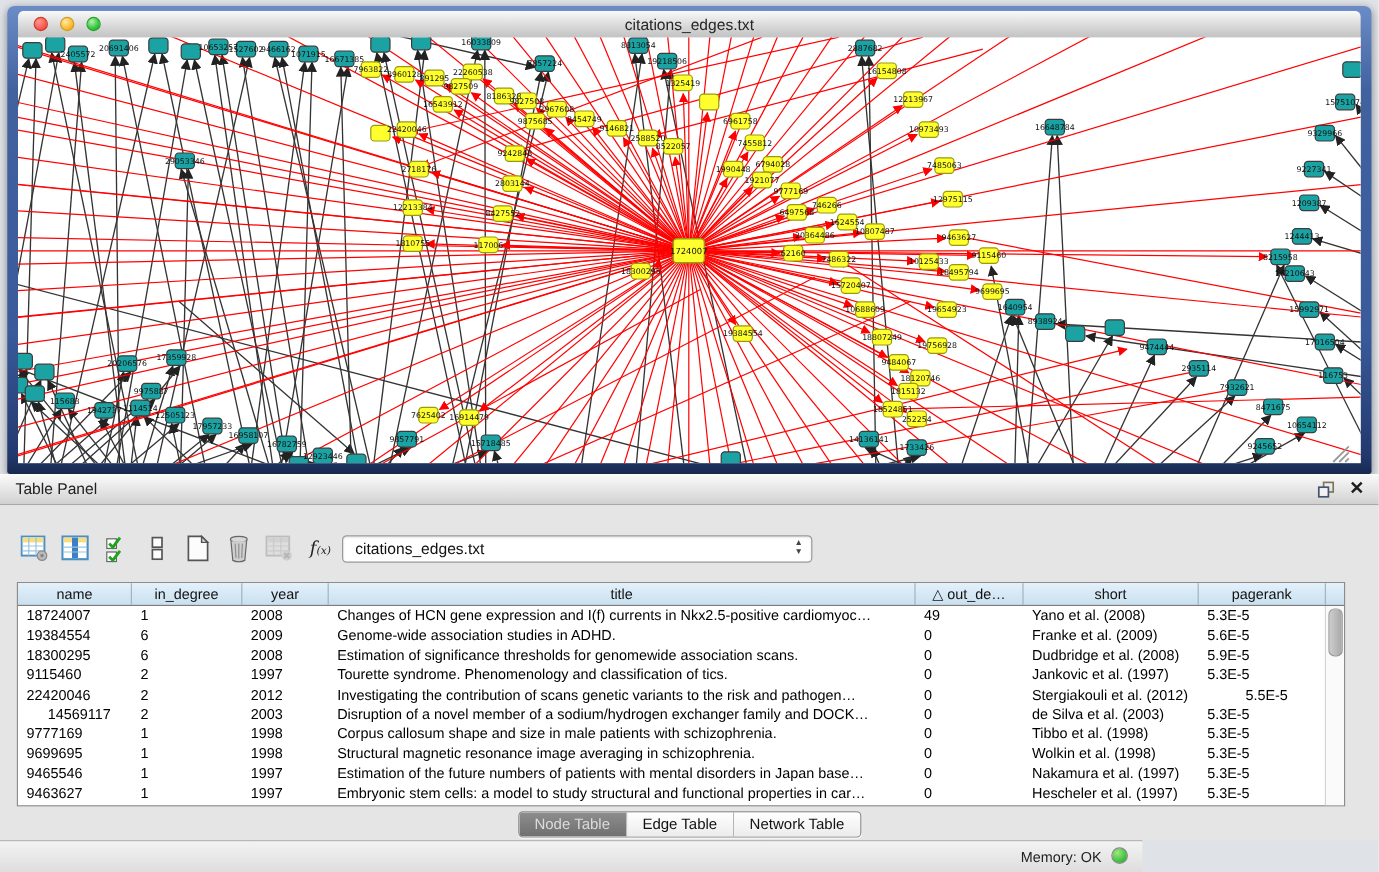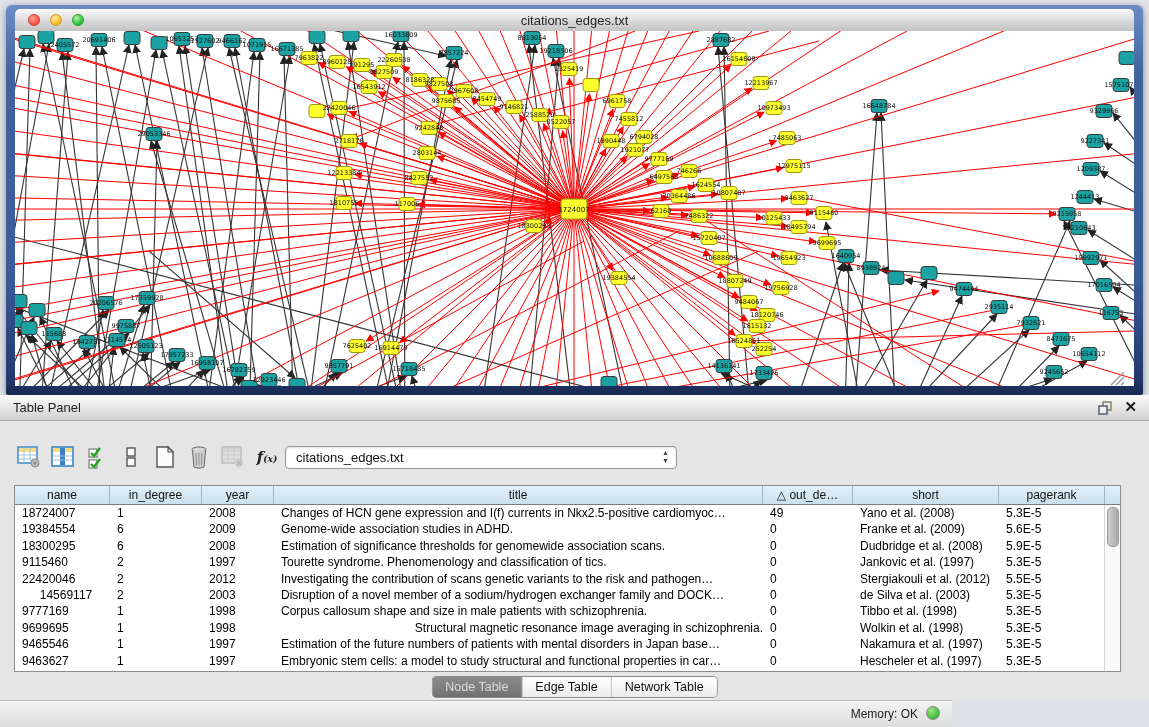--- a/index.html
+++ b/index.html
@@ -23,21 +23,21 @@
   .tp-header{position:absolute;left:0;top:395px;width:1149px;height:26px;
     background:linear-gradient(#fbfbfb,#dcdcdc 75%,#cfcfcf);border-bottom:1px solid #a8a8a8;box-sizing:border-box;}
   .tp-title{position:absolute;left:13px;top:5px;font-size:13px;color:#222;}
   .tp-float{position:absolute;right:36px;top:5px;width:16px;height:16px;cursor:pointer;}
   .tp-close{position:absolute;right:12px;top:3px;font-size:15px;font-weight:bold;color:#1d1d1d;cursor:pointer;}
   .tp-body{position:absolute;left:0;top:421px;width:1149px;height:279px;background:#e5e5e5;}
 
   .toolbar{position:absolute;left:16px;top:21px;height:30px;display:flex;align-items:center;}
   .tb-icon{width:26px;height:26px;margin-right:8px;display:flex;align-items:center;justify-content:center;cursor:pointer;}
   .tb-icon.disabled{opacity:.55;cursor:default;}
-  .fx{font-family:"DejaVu Serif",serif;font-style:italic;font-weight:bold;font-size:15px;color:#222;}
+  .fx{font-family:"DejaVu Serif",serif;font-style:italic;font-weight:normal;font-size:15px;color:#222;}
   .fx small{font-size:9px;}
   .combo{position:absolute;left:285px;top:25px;width:392px;height:23px;background:#fff;border:1px solid #989898;
     border-radius:4px;box-sizing:border-box;box-shadow:inset 0 1px 2px rgba(0,0,0,.12);cursor:pointer;}
   .combo .val{position:absolute;left:10px;top:3px;font-size:13px;color:#111;}
   .combo .step{position:absolute;right:7px;top:2px;font-size:7px;line-height:8px;color:#444;text-align:center;}
 
   .tbl{position:absolute;left:14px;top:64px;width:1107px;height:187px;background:#fff;border:1px solid #8d8d8d;box-sizing:border-box;}
   .thead{display:flex;height:19px;background:linear-gradient(#e3f1fb,#c9e0ef);border-bottom:1px solid #7c7c7c;box-sizing:border-box;}
   .th{font-size:12px;color:#111;text-align:center;line-height:18px;border-right:1px solid #9fb4c4;box-sizing:border-box;
     white-space:nowrap;overflow:hidden;cursor:pointer;}
@@ -729,21 +729,21 @@
             <div class="td" style="width: 146px;">Jankovic et al. (1997)</div>
             <div class="td" style="width: 106px;">5.3E-5</div>
           </div>
           <div class="tr">
             <div class="td" style="width: 95px;">22420046</div>
             <div class="td" style="width: 92px;">2</div>
             <div class="td" style="width: 72px;">2012</div>
             <div class="td" style="width: 489px;">Investigating the contribution of scans genetic variants to the risk and pathogen…</div>
             <div class="td" style="width: 90px;">0</div>
             <div class="td" style="width: 146px;">Stergiakouli et al. (2012)</div>
-            <div class="td" style="width: 106px;">5.5E-5</div>
+            <div class="td" style="width: 106px; text-align: center;">5.5E-5</div>
           </div>
           <div class="tr">
             <div class="td" style="width: 95px; text-align: center;">14569117</div>
             <div class="td" style="width: 92px;">2</div>
             <div class="td" style="width: 72px;">2003</div>
             <div class="td" style="width: 489px;">Disruption of a novel member of a sodium/hydrogen exchanger family and DOCK…</div>
             <div class="td" style="width: 90px;">0</div>
             <div class="td" style="width: 146px;">de Silva et al. (2003)</div>
             <div class="td" style="width: 106px;">5.3E-5</div>
           </div>
@@ -753,21 +753,21 @@
             <div class="td" style="width: 72px;">1998</div>
             <div class="td" style="width: 489px;">Corpus callosum shape and size in male patients with schizophrenia.</div>
             <div class="td" style="width: 90px;">0</div>
             <div class="td" style="width: 146px;">Tibbo et al. (1998)</div>
             <div class="td" style="width: 106px;">5.3E-5</div>
           </div>
           <div class="tr">
             <div class="td" style="width: 95px;">9699695</div>
             <div class="td" style="width: 92px;">1</div>
             <div class="td" style="width: 72px;">1998</div>
-            <div class="td" style="width: 489px; text-align: right;">Structural magnetic resonance image averaging in schizophrenia.</div>
+            <div class="td" style="width: 489px;">Structural magnetic resonance image averaging in schizophrenia.</div>
             <div class="td" style="width: 90px;">0</div>
             <div class="td" style="width: 146px;">Wolkin et al. (1998)</div>
             <div class="td" style="width: 106px;">5.3E-5</div>
           </div>
           <div class="tr">
             <div class="td" style="width: 95px;">9465546</div>
             <div class="td" style="width: 92px;">1</div>
             <div class="td" style="width: 72px;">1997</div>
             <div class="td" style="width: 489px;">Estimation of the future numbers of patients with mental disorders in Japan base…</div>
             <div class="td" style="width: 90px;">0</div>

